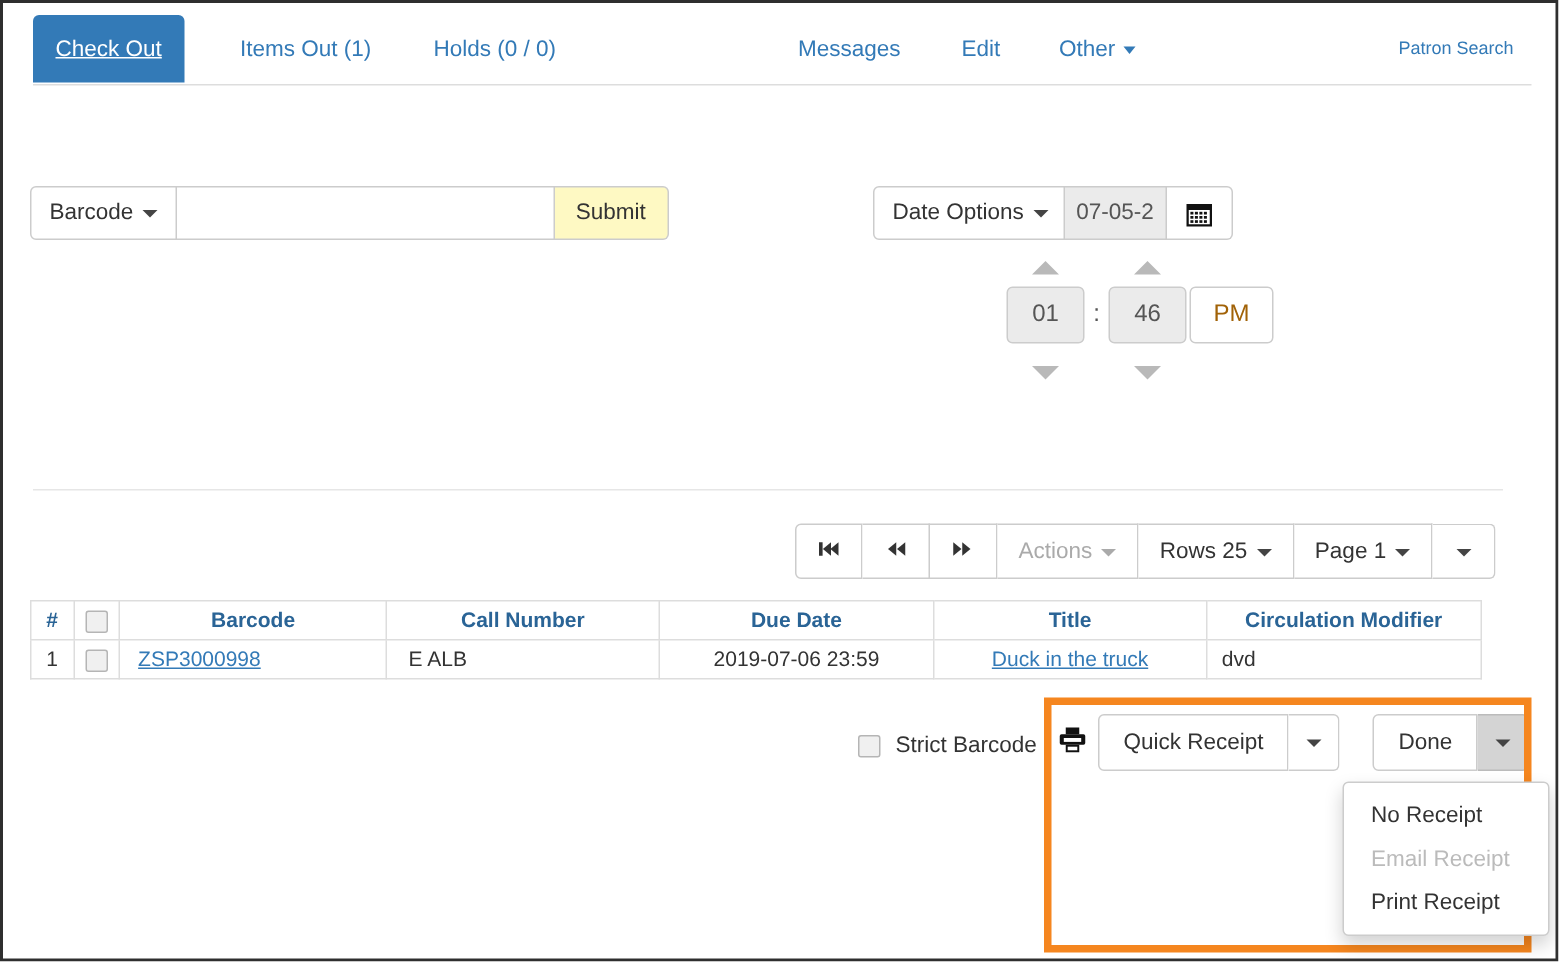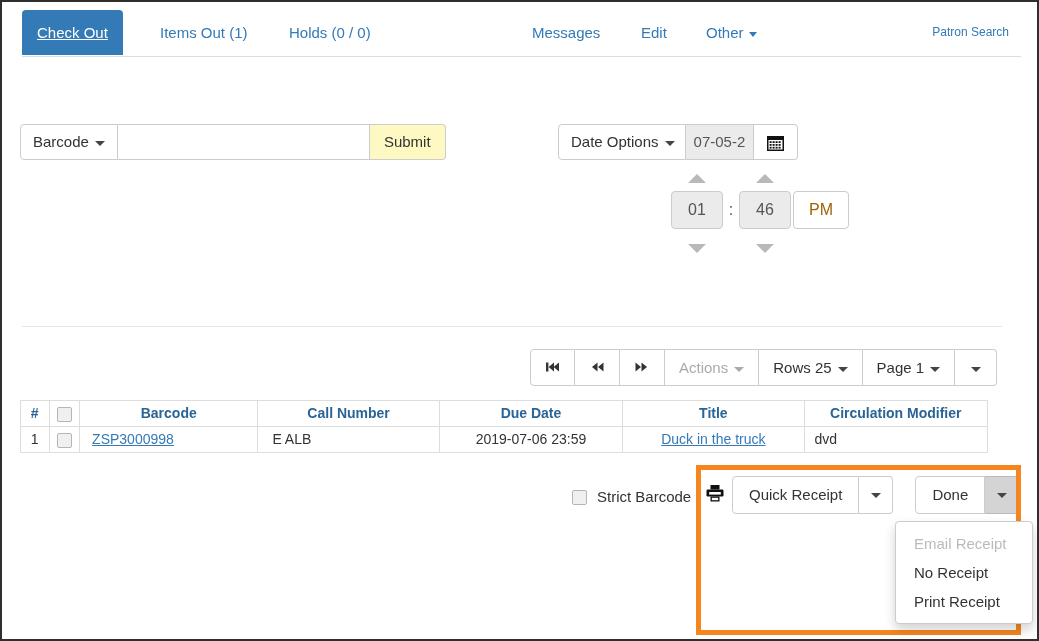--- a/index.html
+++ b/index.html
@@ -125,21 +125,21 @@
     border: 1px solid #cccccc;
     border-left: none;
     border-radius: 0 4px 4px 0;
     color: #333;
     cursor: pointer;
   }
 
   
   .date-group {
     position: absolute;
-    left: 556px;
+    left: 580px;
     top: 122px;
     display: flex;
     align-items: flex-start;
     height: 36px;
   }
   .dg-label {
     box-sizing: border-box;
     height: 36px;
     line-height: 34px;
     padding: 0 10px 0 12px;
@@ -581,18 +581,18 @@
       </div>
       <div class="toggle open">
         <span class="caret-dn" style="margin-left:0;"></span>
       </div>
     </div>
   </div>
 
   <div class="highlight"></div>
 
   <div class="dropdown-menu">
+    <div class="item">No Receipt</div>
     <div class="item disabled">Email Receipt</div>
-    <div class="item">No Receipt</div>
     <div class="item">Print Receipt</div>
   </div>
 
 </div>
 
 </body></html>

